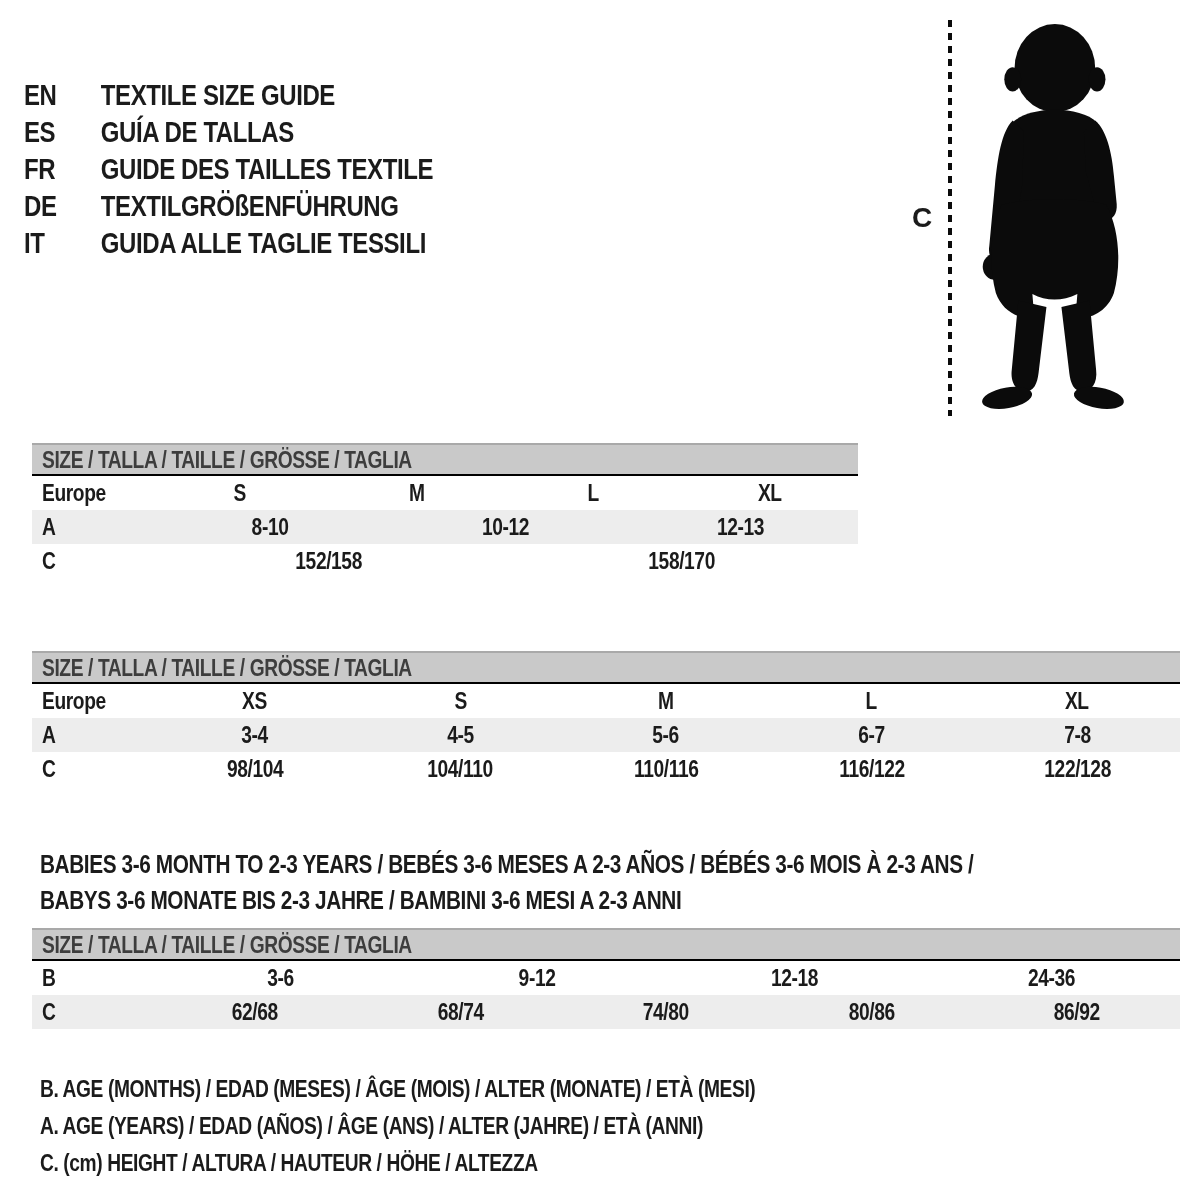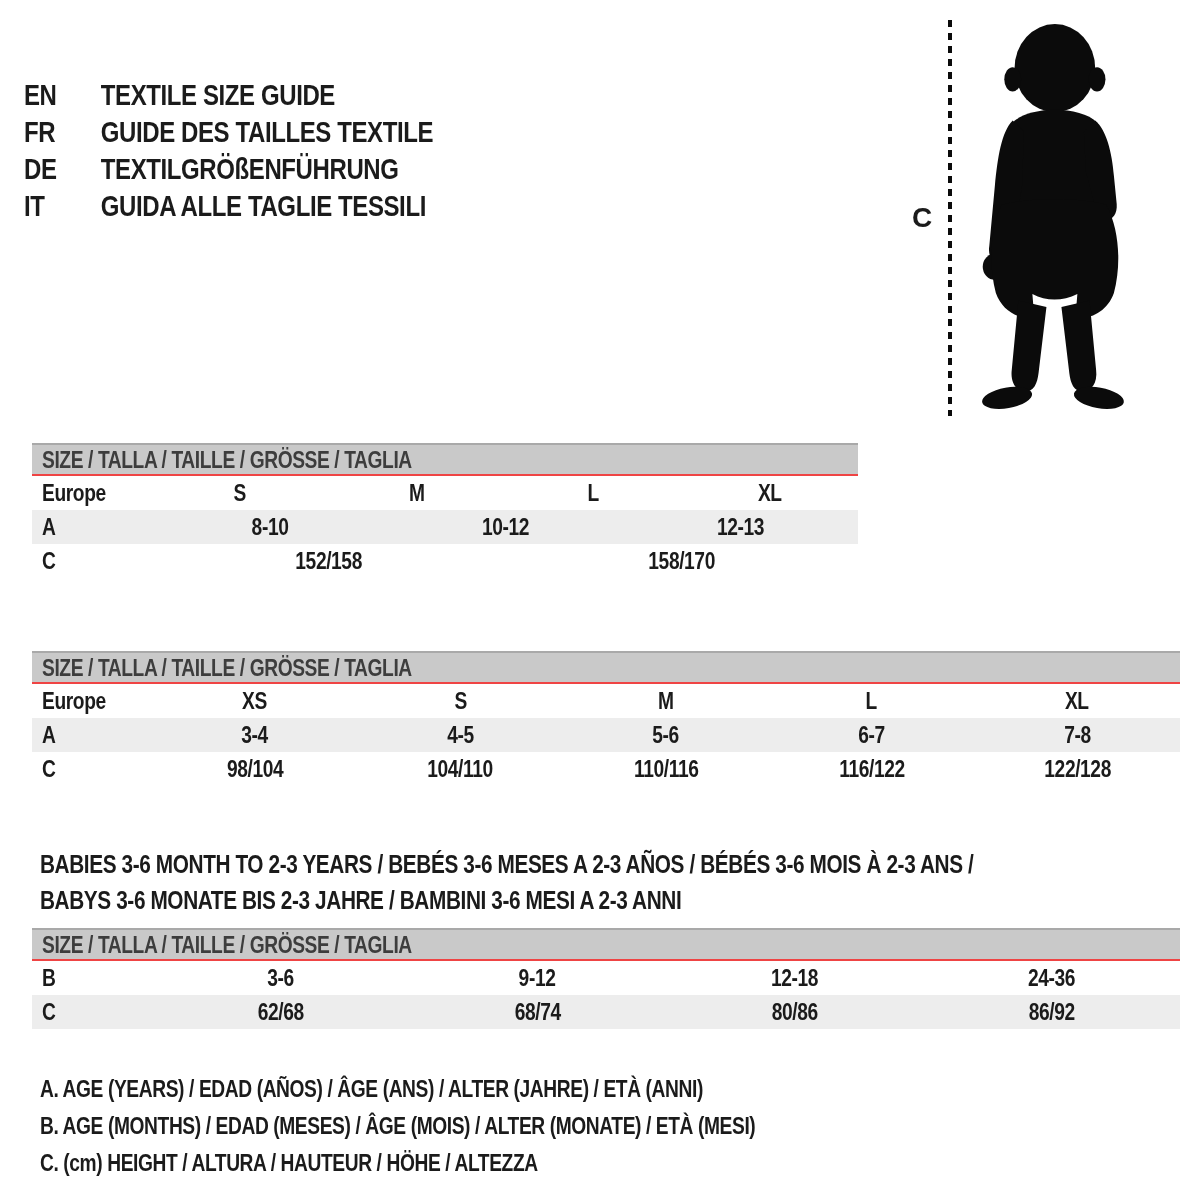--- a/index.html
+++ b/index.html
@@ -38,37 +38,38 @@
   
   .section{position:absolute;left:0;width:1200px;}
   #sec-junior{top:433px;}
   #sec-children{top:641px;}
   #sec-babies{top:846px;}
   .sec-title{margin-left:40px;font-size:26px;line-height:36px;height:36px;}
   .size-table{margin-left:32px;margin-top:10px;width:1148px;}
   #sec-junior .size-table{width:826px;}
   .t-header{
     height:29px;line-height:29px;background:var(--bar-bg);
-    border-top:2px solid var(--bar-edge);border-bottom:2px solid #ef4444;
+    border-top:2px solid var(--bar-edge);border-bottom:2px solid #000000;
     padding-left:10px;font-size:24px;color:var(--bar-text);
   }
   .t-row{display:flex;height:34px;line-height:34px;font-size:24px;}
   .size-table > .t-row:nth-child(3){background:var(--shade);}
   .t-label{width:110px;padding-left:10px;text-align:left;flex:0 0 auto;}
   .t-cell{flex:1;text-align:center;}
 
   
   .footnotes{position:absolute;top:1070px;left:40px;}
   .foot-line{height:37px;line-height:37px;font-size:24px;}
 </style>
 </head>
 <body>
 
 <div class="langs">
     <div class="lang-row"><span class="cond"><span class="lang-code">EN</span><span>TEXTILE SIZE GUIDE</span></span></div>
+    <div class="lang-row"><span class="cond"><span class="lang-code">ES</span><span>GUÍA DE TALLAS</span></span></div>
     <div class="lang-row"><span class="cond"><span class="lang-code">FR</span><span>GUIDE DES TAILLES TEXTILE</span></span></div>
     <div class="lang-row"><span class="cond"><span class="lang-code">DE</span><span>TEXTILGRÖßENFÜHRUNG</span></span></div>
     <div class="lang-row"><span class="cond"><span class="lang-code">IT</span><span>GUIDA ALLE TAGLIE TESSILI</span></span></div>
   </div>
 
 <div class="figure">
   <span class="c-label">C</span>
   <div class="dotted-line"></div>
   <svg class="sil-svg" viewBox="0 0 190 420" aria-hidden="true">
     <g fill="#0b0b0b">
@@ -158,24 +159,25 @@
           <div class="t-label"><span class="cond">B</span></div>
           <div class="t-cell"><span class="condc">3-6</span></div>
           <div class="t-cell"><span class="condc">9-12</span></div>
           <div class="t-cell"><span class="condc">12-18</span></div>
           <div class="t-cell"><span class="condc">24-36</span></div>
         </div>
         <div class="t-row">
           <div class="t-label"><span class="cond">C</span></div>
           <div class="t-cell"><span class="condc">62/68</span></div>
           <div class="t-cell"><span class="condc">68/74</span></div>
+          <div class="t-cell"><span class="condc">74/80</span></div>
           <div class="t-cell"><span class="condc">80/86</span></div>
           <div class="t-cell"><span class="condc">86/92</span></div>
         </div>
       </div>
     </div>
   </div>
 
 <div class="footnotes">
+    <div class="foot-line"><span class="cond">B. AGE (MONTHS) / EDAD (MESES) / ÂGE (MOIS) / ALTER (MONATE) / ETÀ (MESI)</span></div>
     <div class="foot-line"><span class="cond">A. AGE (YEARS) / EDAD (AÑOS) / ÂGE (ANS) / ALTER (JAHRE) / ETÀ (ANNI)</span></div>
-    <div class="foot-line"><span class="cond">B. AGE (MONTHS) / EDAD (MESES) / ÂGE (MOIS) / ALTER (MONATE) / ETÀ (MESI)</span></div>
     <div class="foot-line"><span class="cond">C. (cm) HEIGHT / ALTURA / HAUTEUR / HÖHE / ALTEZZA</span></div>
   </div>
 
 </body></html>

